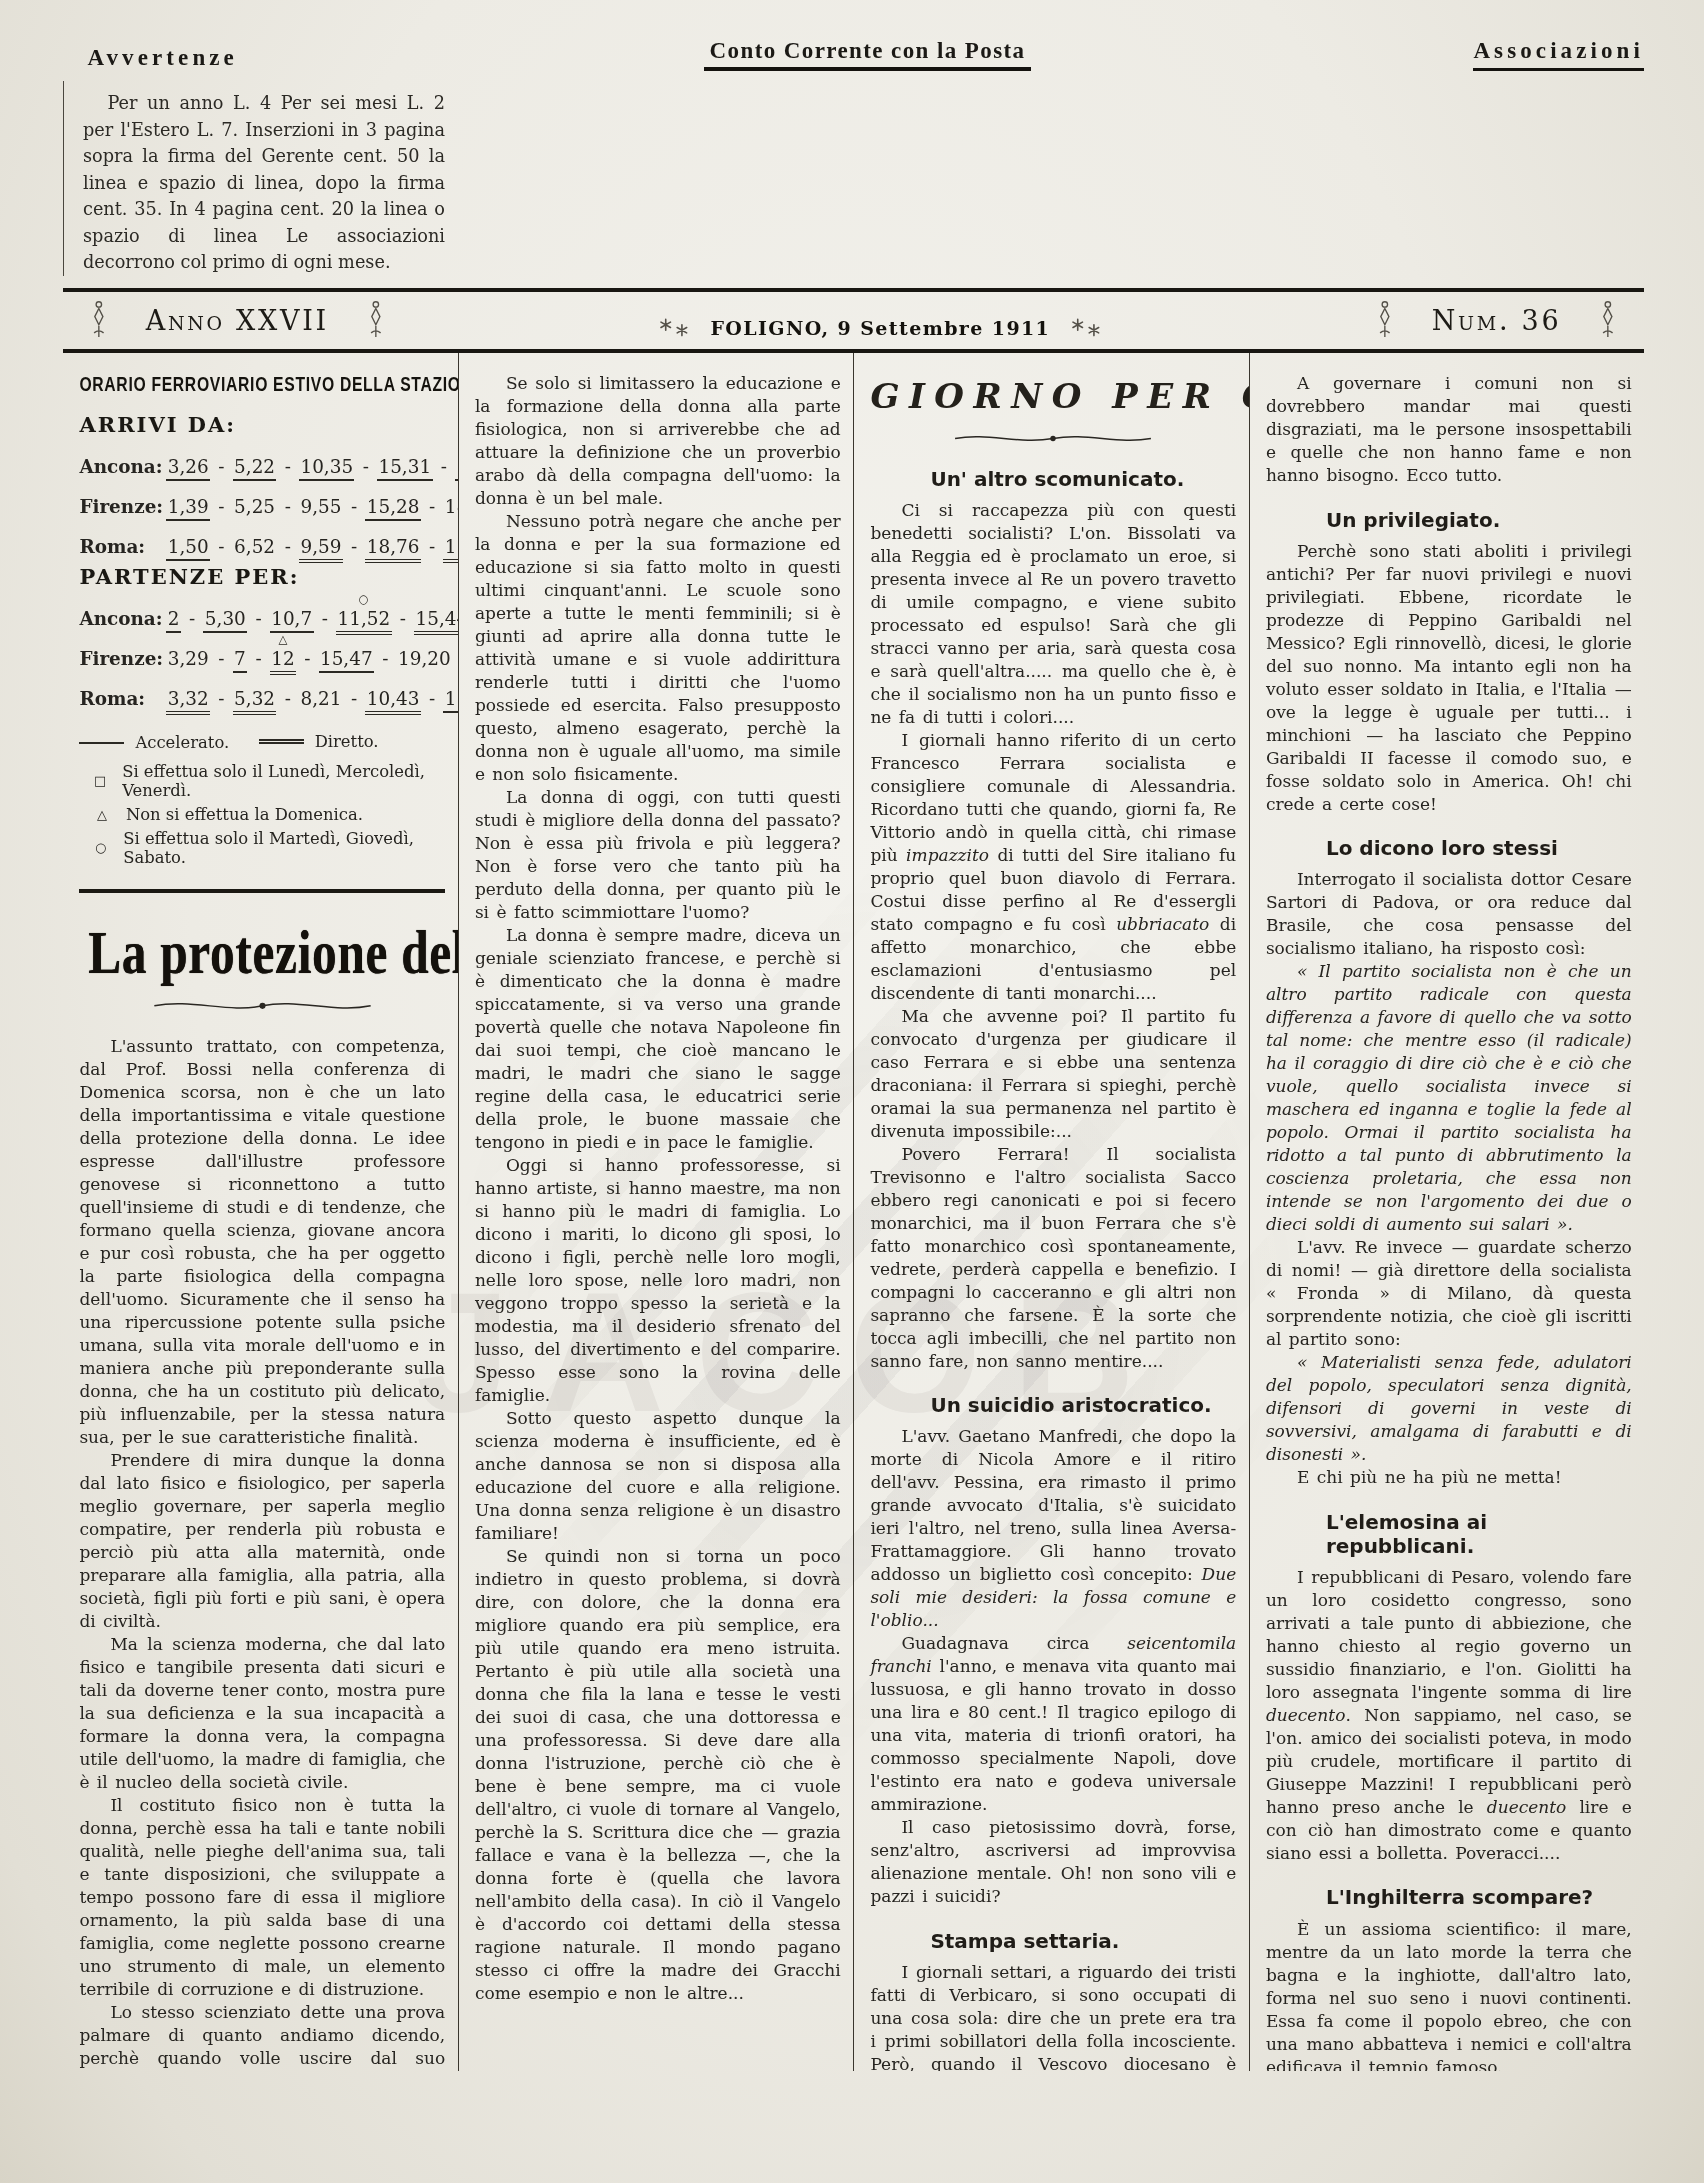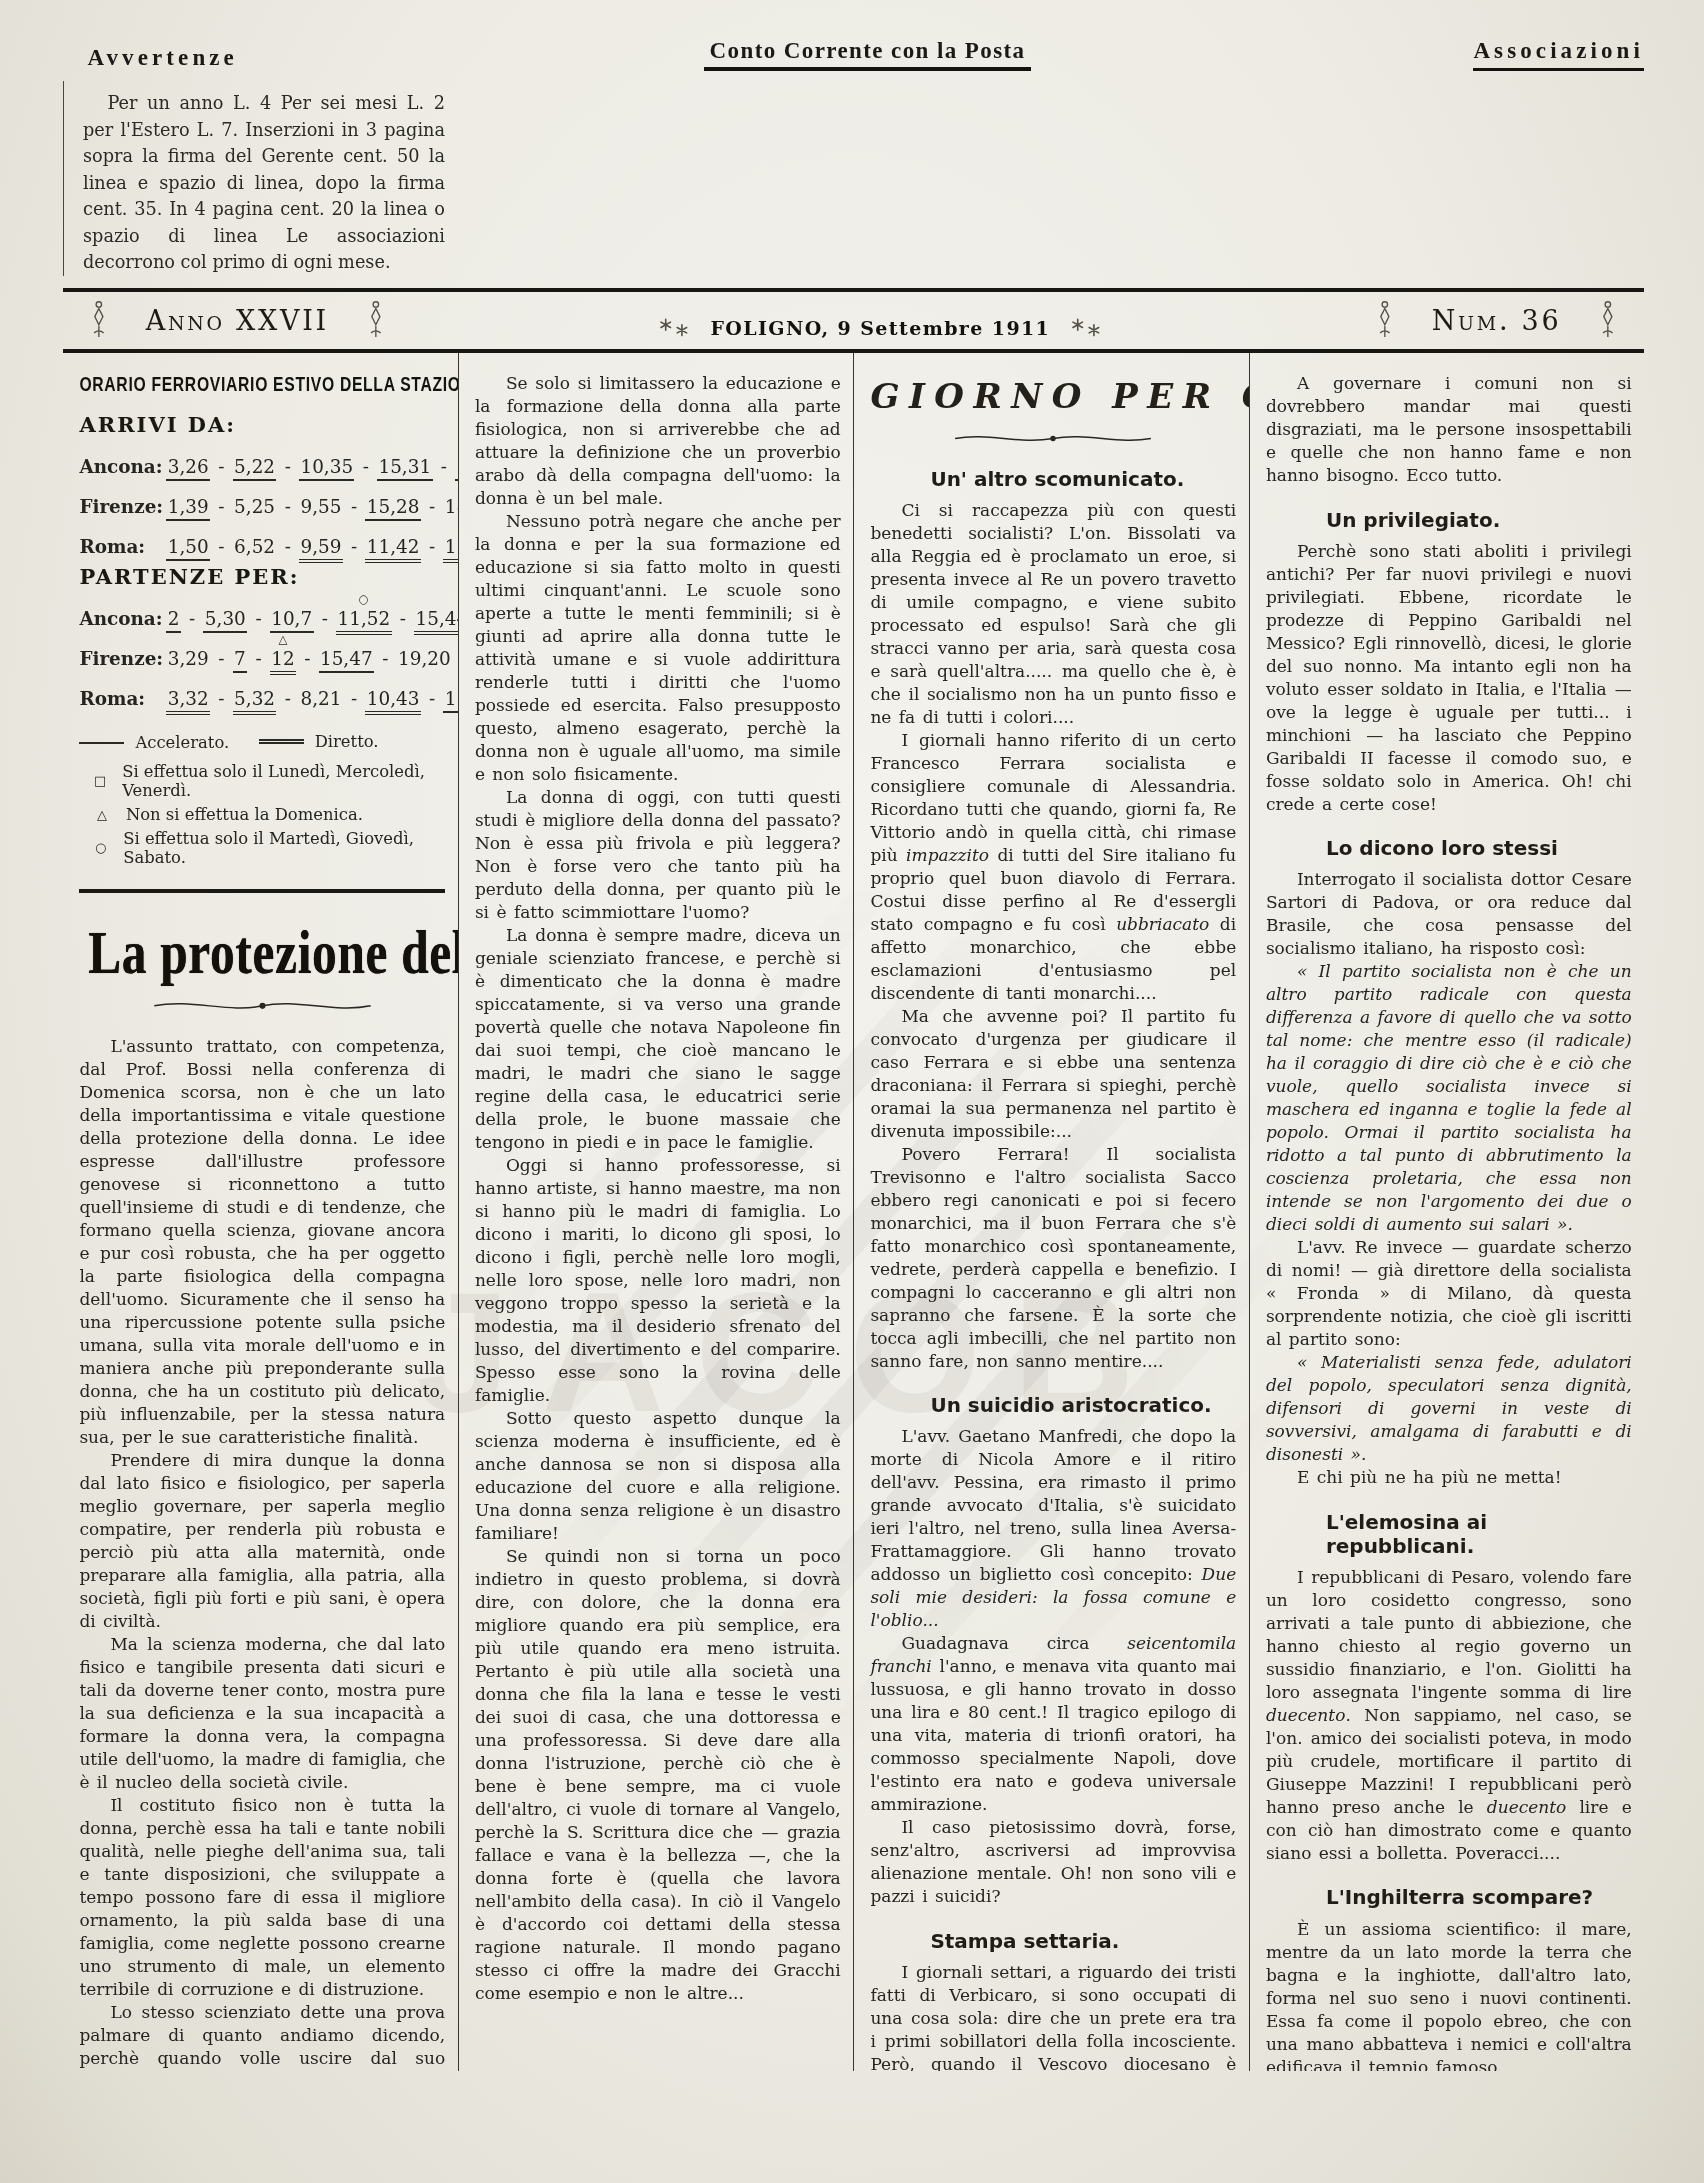--- a/index.html
+++ b/index.html
@@ -174,21 +174,21 @@
 
   <main class="columns">
 
     <section class="col">
       <div class="timetable">
         <h3 class="tt-title">ORARIO FERROVIARIO ESTIVO DELLA STAZIONE DI FOLIGNO</h3>
         <h4 class="tt-head">ARRIVI DA:</h4>
         <div>
             <div class="t-row"><span class="t-label">Ancona:</span><span class="time u1">3,26</span><span class="t-dash">-</span><span class="time u1">5,22</span><span class="t-dash">-</span><span class="time u1">10,35</span><span class="t-dash">-</span><span class="time u1">15,31</span><span class="t-dash">-</span><span class="time u1">19,15</span></div>
             <div class="t-row"><span class="t-label">Firenze:</span><span class="time u1">1,39</span><span class="t-dash">-</span><span class="time u0">5,25</span><span class="t-dash">-</span><span class="time u0">9,55</span><span class="t-dash">-</span><span class="time u1">15,28</span><span class="t-dash">-</span><span class="time u0">18,48</span></div>
-            <div class="t-row"><span class="t-label">Roma:</span><span class="time u1">1,50</span><span class="t-dash">-</span><span class="time u0">6,52</span><span class="t-dash">-</span><span class="time u2">9,59</span><span class="t-dash">-</span><span class="time u2">11,42</span><span class="t-dash">-</span><span class="time u2">15,35</span></div>
+            <div class="t-row"><span class="t-label">Roma:</span><span class="time u1">1,50</span><span class="t-dash">-</span><span class="time u0">6,52</span><span class="t-dash">-</span><span class="time u2">9,59</span><span class="t-dash">-</span><span class="time u2">18,76</span><span class="t-dash">-</span><span class="time u2">15,35</span></div>
           </div>
         <h4 class="tt-head">PARTENZE PER:</h4>
         <div>
             <div class="t-row"><span class="t-label">Ancona:</span><span class="time u1">2</span><span class="t-dash">-</span><span class="time u1">5,30</span><span class="t-dash">-</span><span class="time u1">10,7</span><span class="t-dash">-</span><span class="time u2">11,52<span class="mk">○</span></span><span class="t-dash">-</span><span class="time u2">15,44</span></div>
             <div class="t-row"><span class="t-label">Firenze:</span><span class="time u0">3,29</span><span class="t-dash">-</span><span class="time u1">7</span><span class="t-dash">-</span><span class="time u2">12<span class="mk">△</span></span><span class="t-dash">-</span><span class="time u1">15,47</span><span class="t-dash">-</span><span class="time u0">19,20</span></div>
             <div class="t-row"><span class="t-label">Roma:</span><span class="time u2">3,32</span><span class="t-dash">-</span><span class="time u2">5,32</span><span class="t-dash">-</span><span class="time u0">8,21</span><span class="t-dash">-</span><span class="time u2">10,43</span><span class="t-dash">-</span><span class="time u1">15,41</span></div>
           </div>
         <div class="legend"><div class="leg-row half">
               <span class="leg-sym line1"></span>
               <span>Accelerato.</span>

